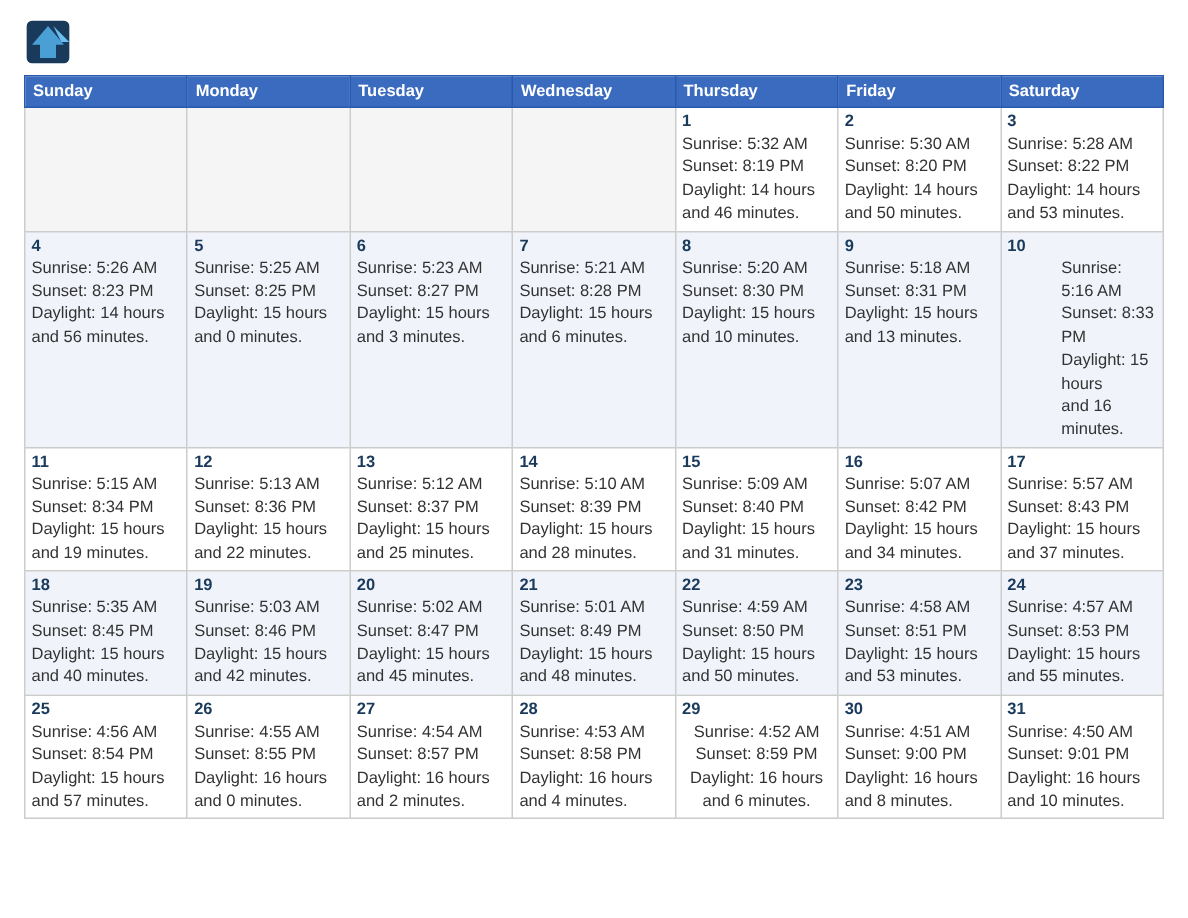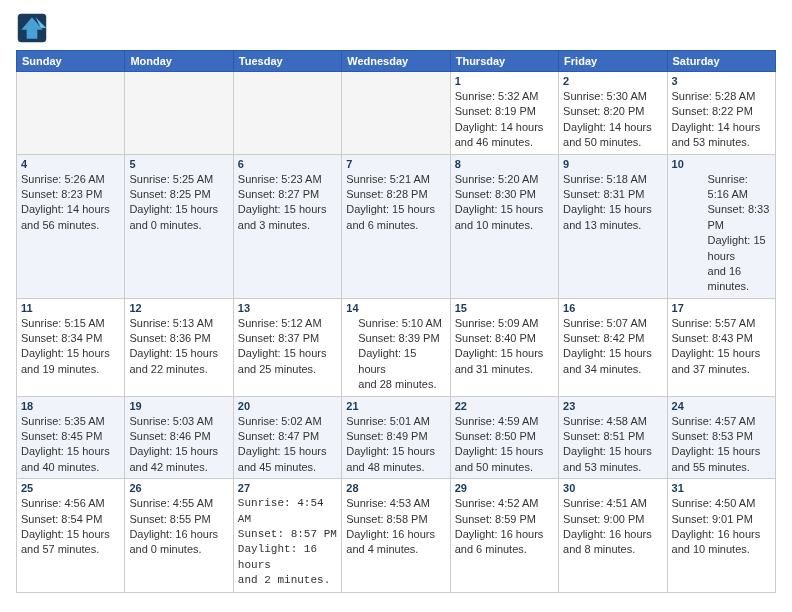--- a/index.html
+++ b/index.html
@@ -223,21 +223,21 @@
           </td>
           <td>
             <span class="day-num">13</span>
             <div class="day-info" style="white-space: pre-line;">Sunrise: 5:12 AM
 Sunset: 8:37 PM
 Daylight: 15 hours
 and 25 minutes.</div>
           </td>
           <td>
             <span class="day-num">14</span>
-            <div class="day-info" style="white-space: pre-line; margin-left: 12px;">Sunrise: 5:10 AM
+            <div class="day-info" style="white-space: pre-line;">Sunrise: 5:10 AM
 Sunset: 8:39 PM
 Daylight: 15 hours
 and 28 minutes.</div>
           </td>
           <td>
             <span class="day-num">15</span>
             <div class="day-info" style="white-space: pre-line;">Sunrise: 5:09 AM
 Sunset: 8:40 PM
 Daylight: 15 hours
 and 31 minutes.</div>
@@ -318,35 +318,35 @@
           </td>
           <td>
             <span class="day-num">26</span>
             <div class="day-info" style="white-space: pre-line;">Sunrise: 4:55 AM
 Sunset: 8:55 PM
 Daylight: 16 hours
 and 0 minutes.</div>
           </td>
           <td>
             <span class="day-num">27</span>
-            <div class="day-info" style="white-space: pre-line; font-family: Liberation Mono, monospace;">Sunrise: 4:54 AM
+            <div class="day-info" style="white-space: pre-line;">Sunrise: 4:54 AM
 Sunset: 8:57 PM
 Daylight: 16 hours
 and 2 minutes.</div>
           </td>
           <td>
             <span class="day-num">28</span>
             <div class="day-info" style="white-space: pre-line;">Sunrise: 4:53 AM
 Sunset: 8:58 PM
 Daylight: 16 hours
 and 4 minutes.</div>
           </td>
           <td>
             <span class="day-num">29</span>
-            <div class="day-info" style="white-space: pre-line;">Sunrise: 4:52 AM
+            <div class="day-info" style="white-space: pre-line; text-align: center;">Sunrise: 4:52 AM
 Sunset: 8:59 PM
 Daylight: 16 hours
 and 6 minutes.</div>
           </td>
           <td>
             <span class="day-num">30</span>
             <div class="day-info" style="white-space: pre-line;">Sunrise: 4:51 AM
 Sunset: 9:00 PM
 Daylight: 16 hours
 and 8 minutes.</div>

